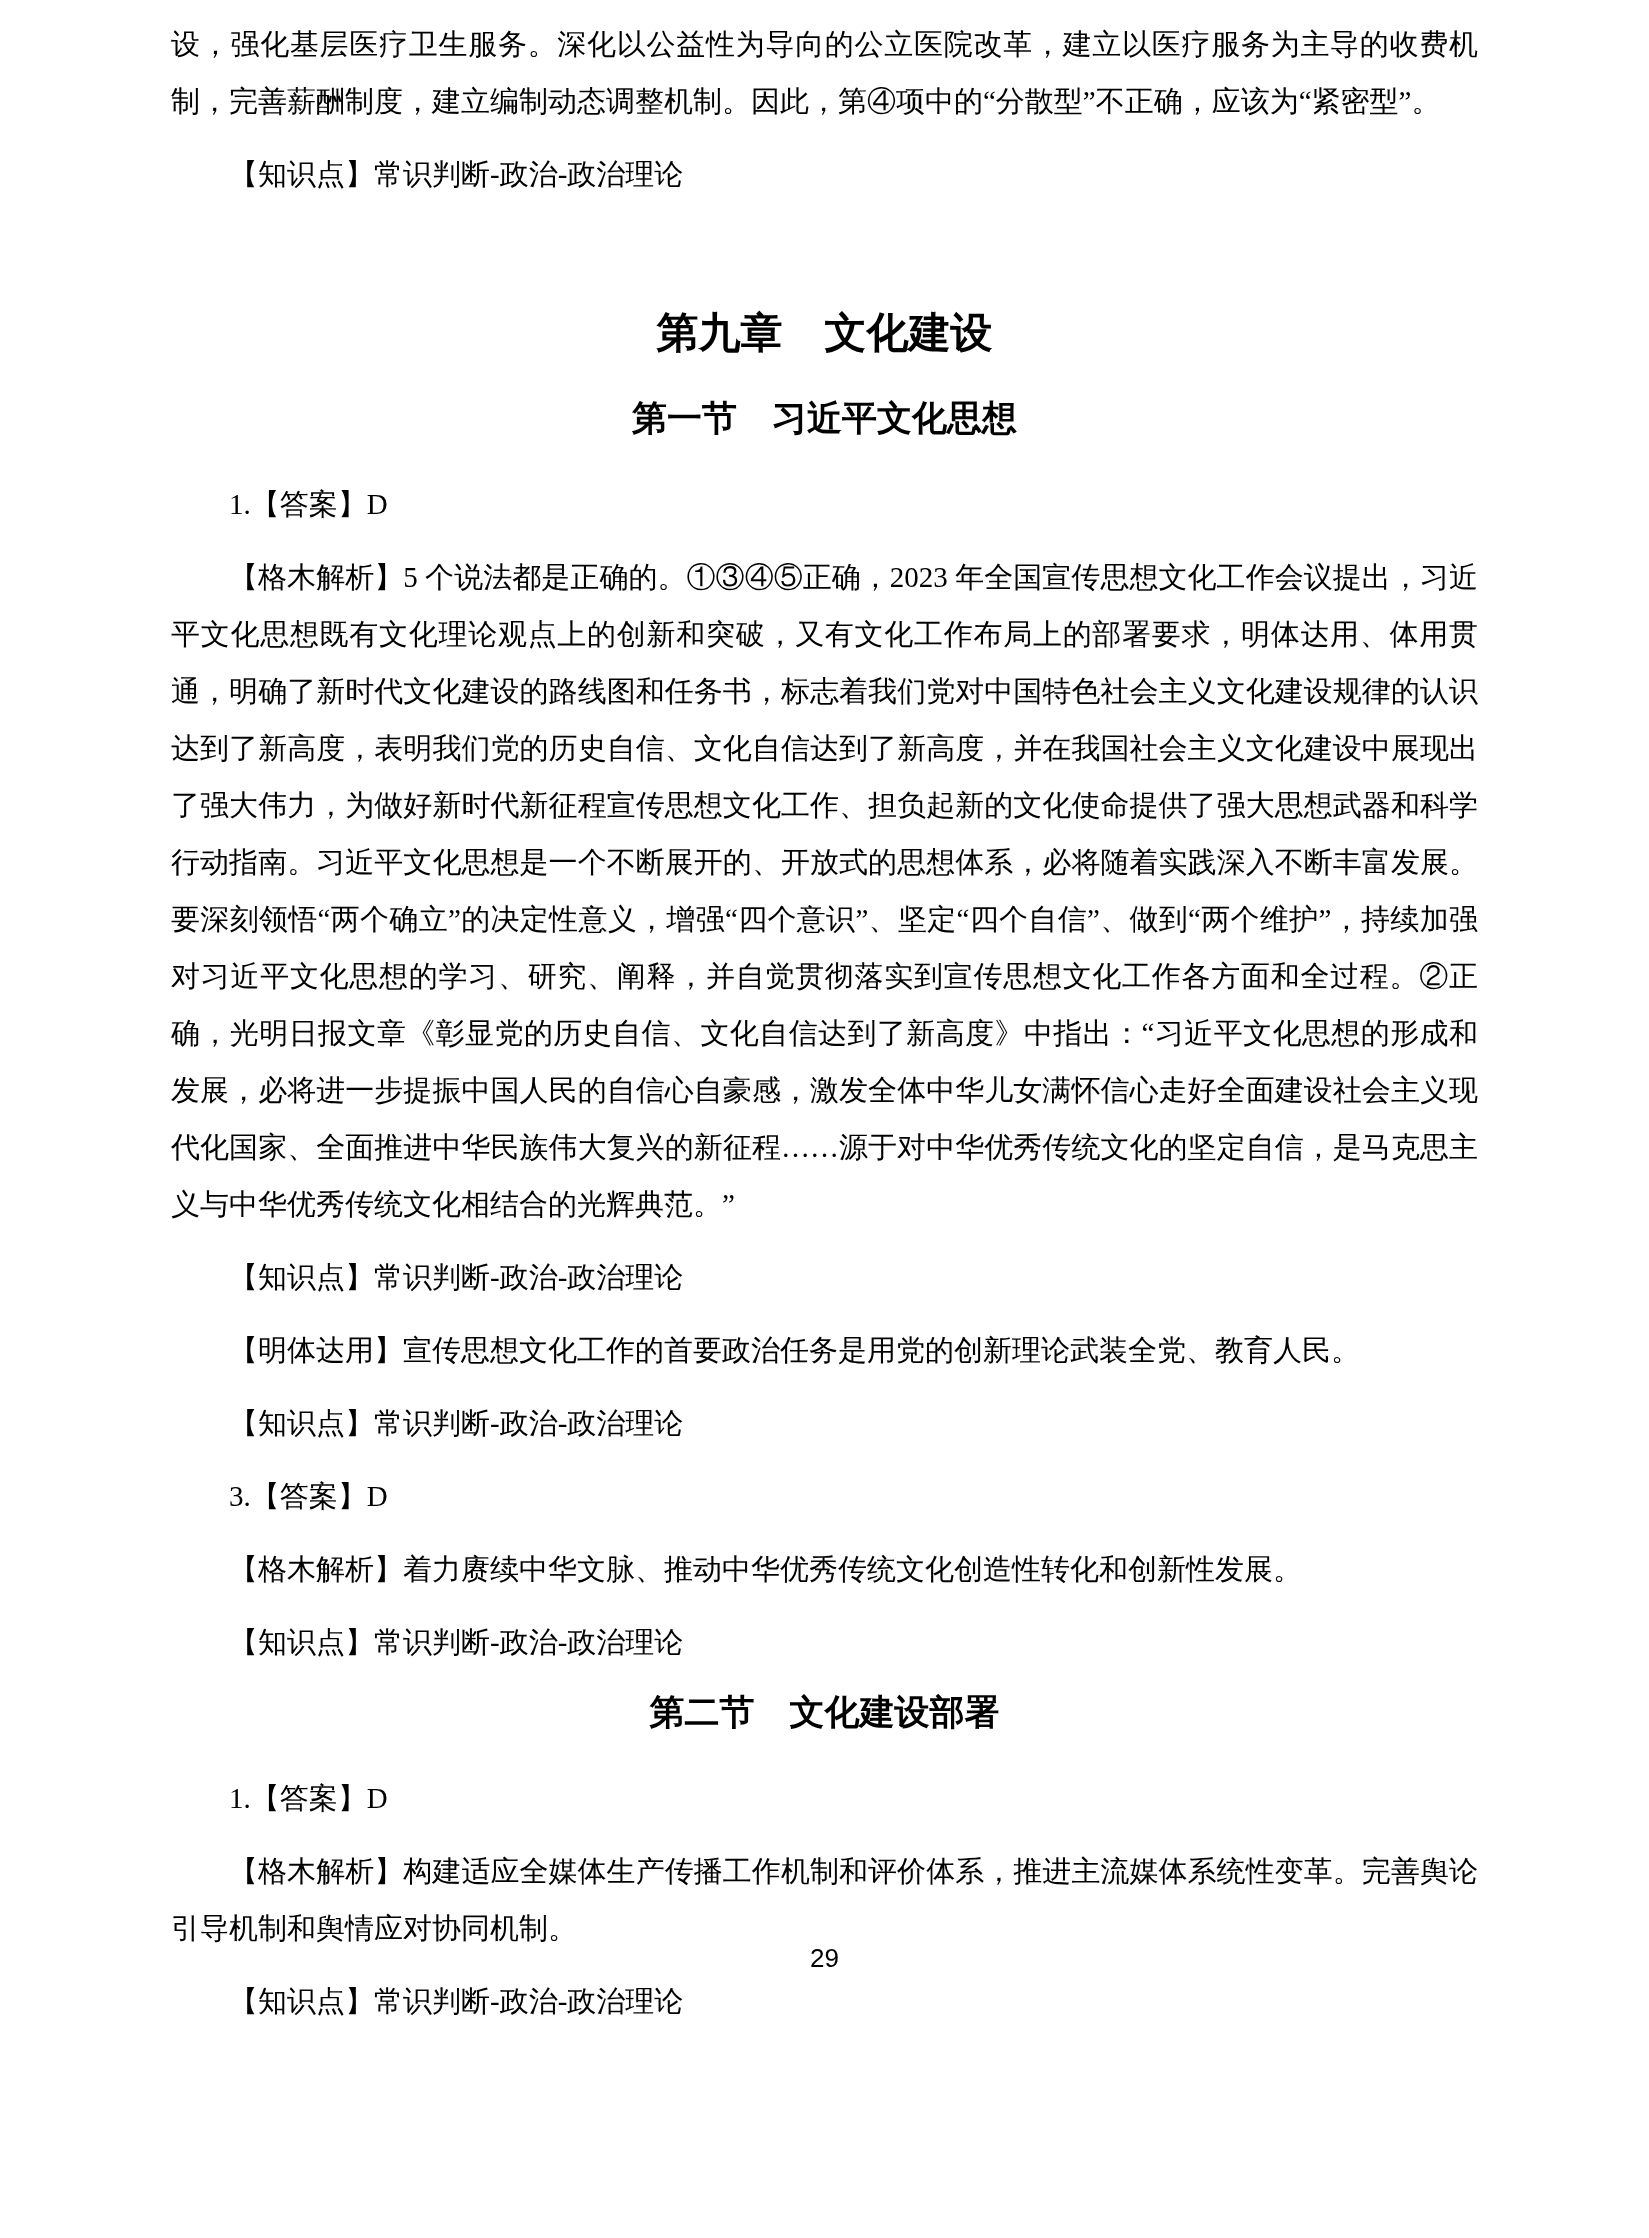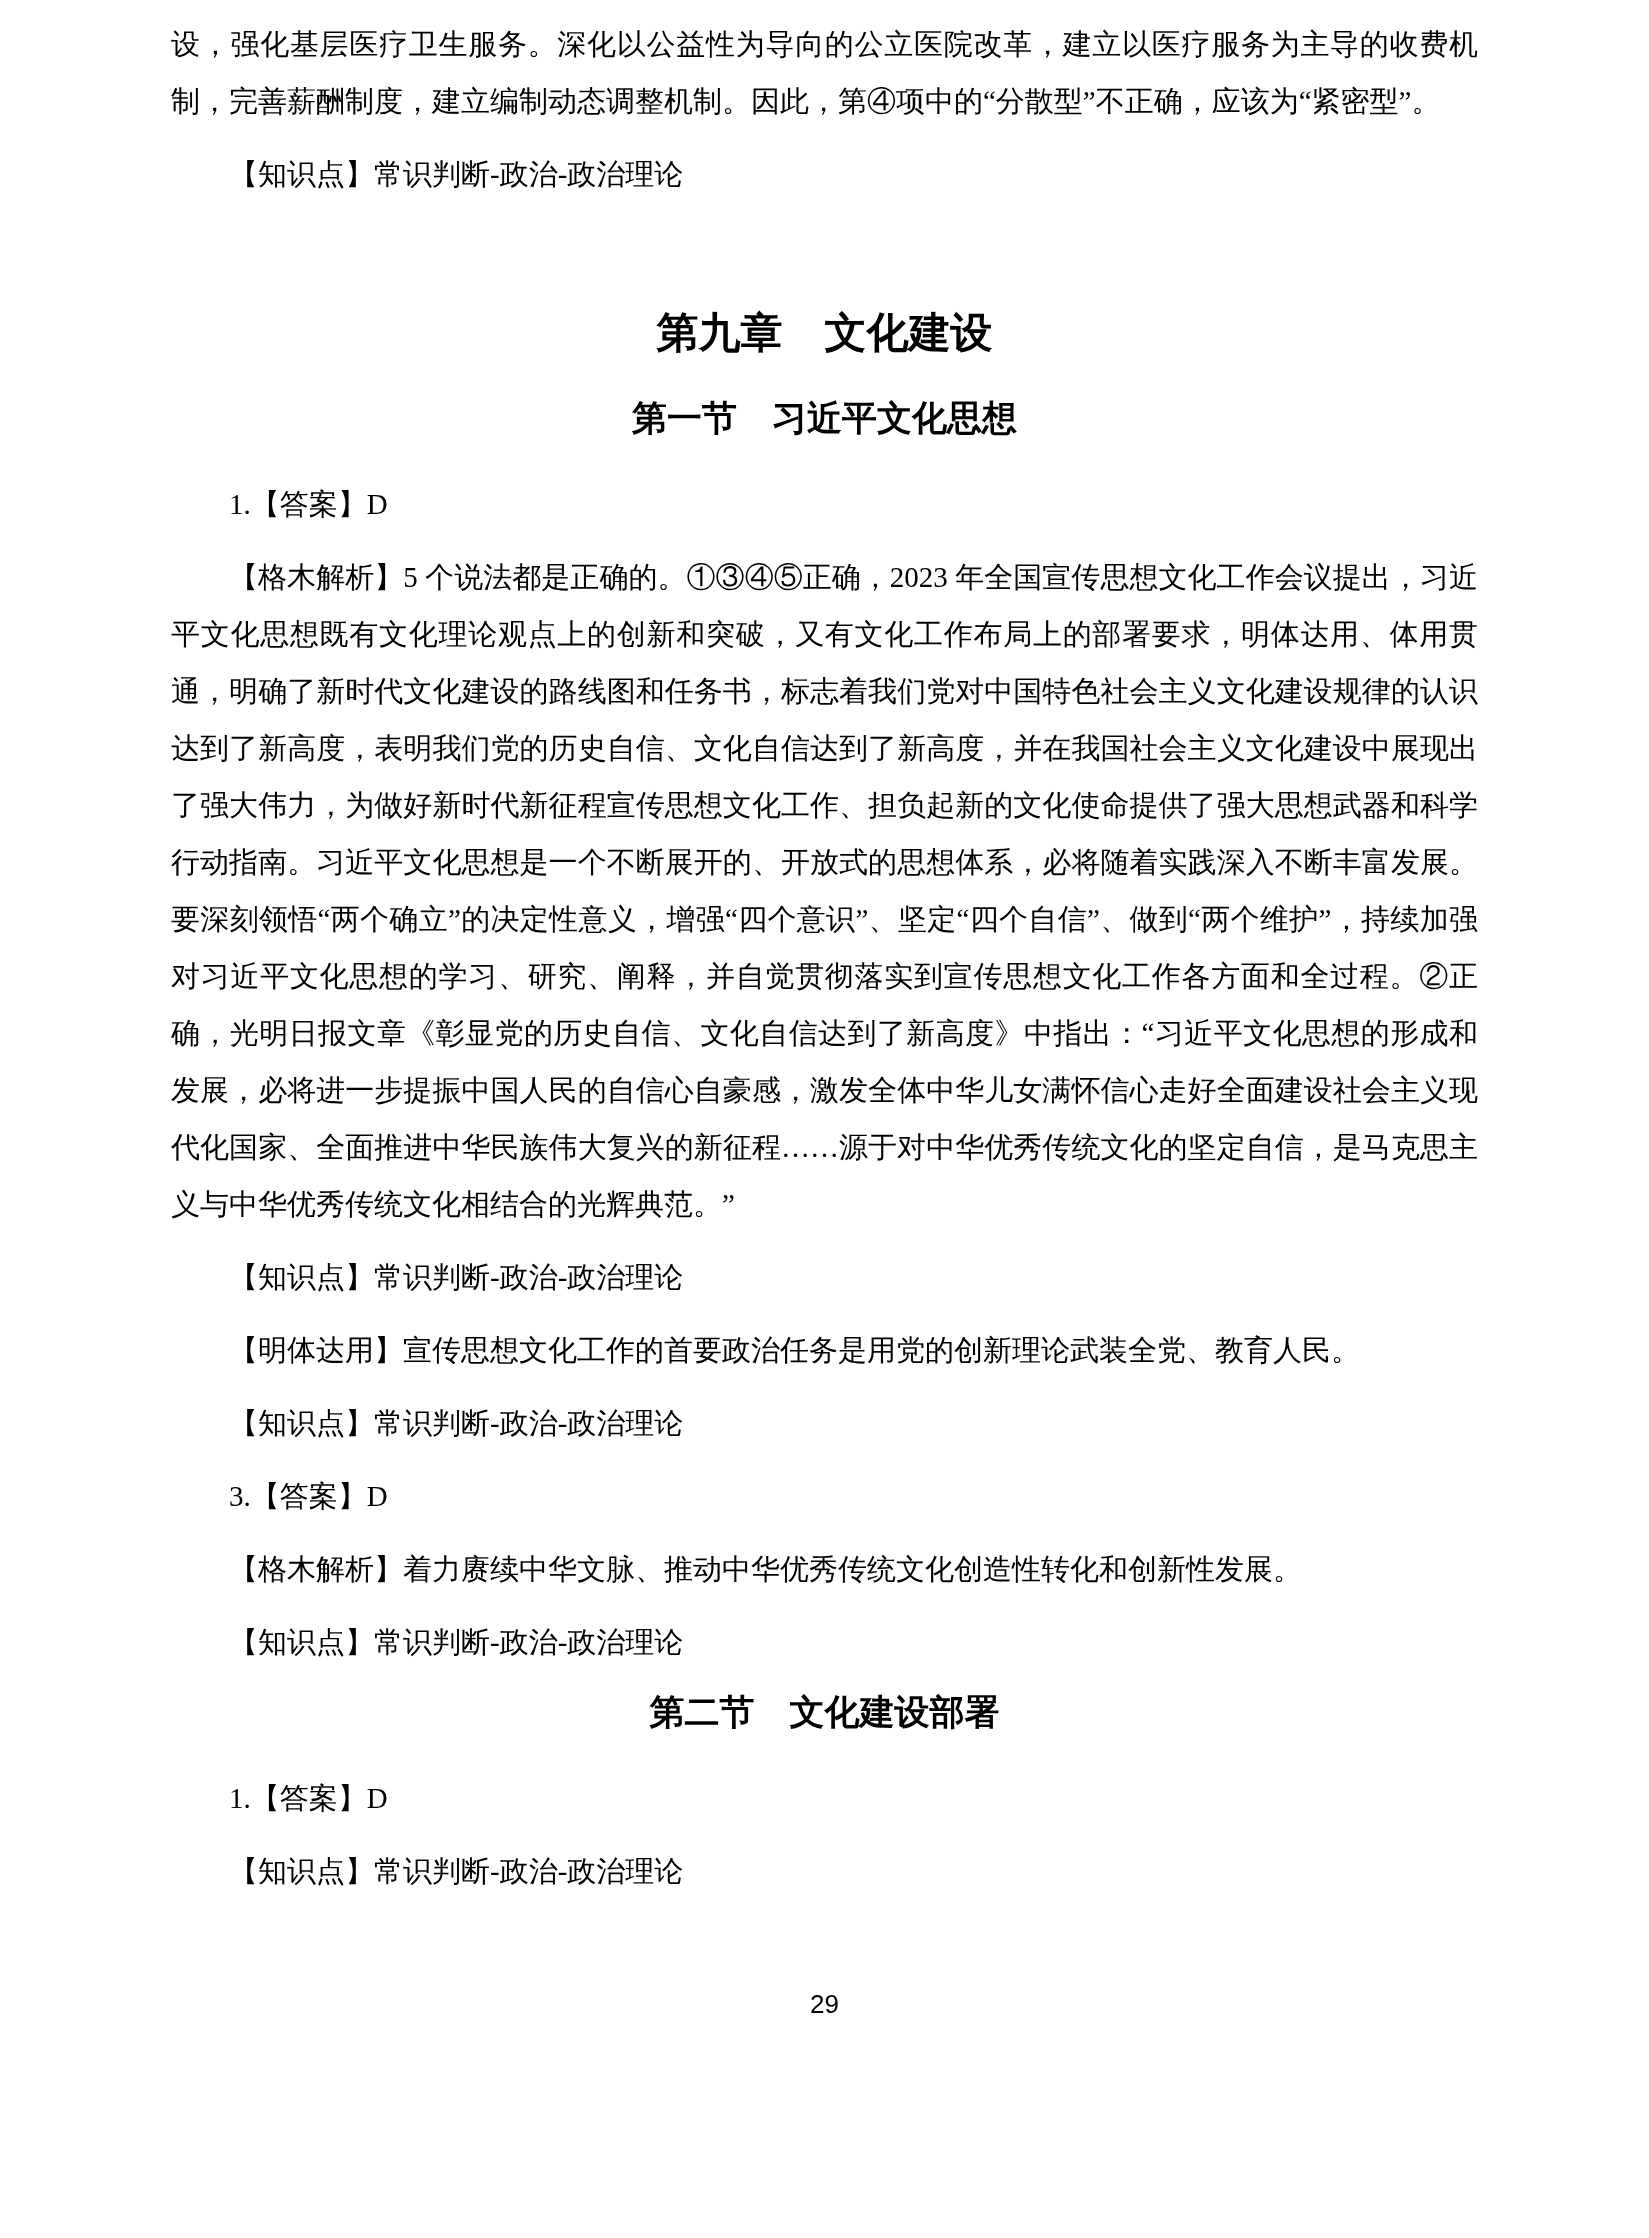--- a/index.html
+++ b/index.html
@@ -66,21 +66,21 @@
     font-weight: 700;
     font-size: 35px;
     line-height: 50px;
     text-align: center;
   }
   h2.section.tight { margin-top: 5px; }
   
   .footer {
     position: absolute;
     left: 0; right: 0;
-    top: 1988px;
+    top: 1942px;
     text-align: center;
     font-family: "Liberation Sans", "DejaVu Sans", sans-serif;
     font-size: 26px;
     line-height: 33px;
   }
 </style>
 </head>
 <body>
 
 <div class="page">
@@ -102,20 +102,21 @@
     <p class="body indent">【明体达用】宣传思想文化工作的首要政治任务是用党的创新理论武装全党、教育人民。</p>
     <p class="body indent">【知识点】常识判断-政治-政治理论</p>
 
     <p class="body indent">3.【答案】D</p>
     <p class="body indent">【格木解析】着力赓续中华文脉、推动中华优秀传统文化创造性转化和创新性发展。</p>
     <p class="body indent">【知识点】常识判断-政治-政治理论</p>
 
     <h2 class="section tight">第二节　文化建设部署</h2>
 
     <p class="body indent">1.【答案】D</p>
+    <p class="body indent">【格木解析】构建适应全媒体生产传播工作机制和评价体系，推进主流媒体系统性变革。完善舆论引导机制和舆情应对协同机制。</p>
     <p class="body indent">【知识点】常识判断-政治-政治理论</p>
 
   </div>
 
   <div class="footer">
     <span>29</span>
   </div>
 
 </div>
 

